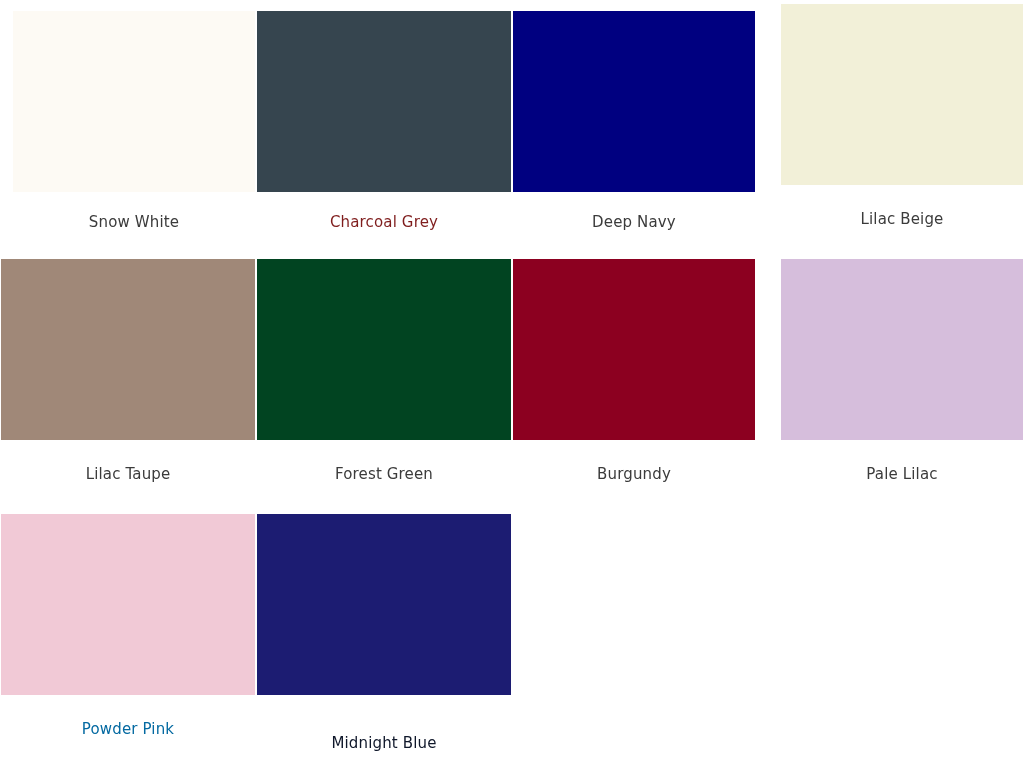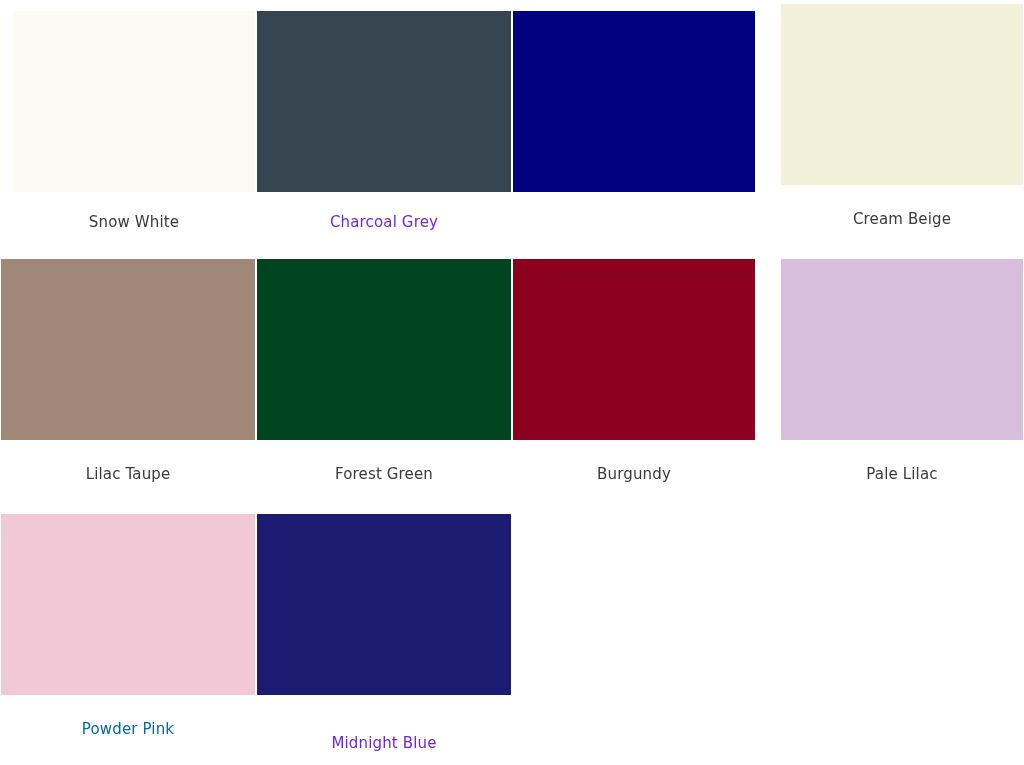--- a/index.html
+++ b/index.html
@@ -71,28 +71,29 @@
 </head>
 <body style="background: rgb(255, 255, 255);">
 
 <div id="palette-grid">
     <div class="swatch-cell row-0 col-0">
       <div class="swatch-chip" style="background-color: rgb(253, 250, 244);"></div>
       <div class="swatch-label" style="color: rgb(59, 59, 59);">Snow White</div>
     </div>
     <div class="swatch-cell row-0 col-2">
       <div class="swatch-chip" style="background-color: rgb(54, 69, 79);"></div>
-      <div class="swatch-label" style="color: #6d28d9;">Charcoal Grey</div>
+      <div class="swatch-label" style="color: #7f1d1d;">Charcoal Grey</div>
     </div>
     <div class="swatch-cell row-0 col-3">
       <div class="swatch-chip" style="background-color: rgb(0, 0, 128);"></div>
+      <div class="swatch-label" style="color: rgb(59, 59, 59);">Deep Navy</div>
     </div>
     <div class="swatch-cell row-1 col-0">
       <div class="swatch-chip" style="background-color: rgb(242, 240, 216);"></div>
-      <div class="swatch-label" style="color: rgb(59, 59, 59);">Cream Beige</div>
+      <div class="swatch-label" style="color: rgb(59, 59, 59);">Lilac Beige</div>
     </div>
     <div class="swatch-cell row-1 col-1">
       <div class="swatch-chip" style="background-color: rgb(160, 136, 120);"></div>
       <div class="swatch-label" style="color: rgb(59, 59, 59);">Lilac Taupe</div>
     </div>
     <div class="swatch-cell row-1 col-2">
       <div class="swatch-chip" style="background-color: rgb(1, 68, 33);"></div>
       <div class="swatch-label" style="color: rgb(59, 59, 59);">Forest Green</div>
     </div>
     <div class="swatch-cell row-1 col-3">
@@ -102,15 +103,15 @@
     <div class="swatch-cell row-2 col-0">
       <div class="swatch-chip" style="background-color: rgb(214, 190, 220);"></div>
       <div class="swatch-label" style="color: rgb(59, 59, 59);">Pale Lilac</div>
     </div>
     <div class="swatch-cell row-2 col-1">
       <div class="swatch-chip" style="background-color: rgb(241, 201, 214);"></div>
       <div class="swatch-label" style="color: #0369a1;">Powder Pink</div>
     </div>
     <div class="swatch-cell row-2 col-2">
       <div class="swatch-chip" style="background-color: rgb(28, 28, 114);"></div>
-      <div class="swatch-label" style="color: #6d28d9; margin-top: 29px;">Midnight Blue</div>
+      <div class="swatch-label" style="color: #0f172a; margin-top: 29px;">Midnight Blue</div>
     </div>
   </div>
 
 </body></html>

